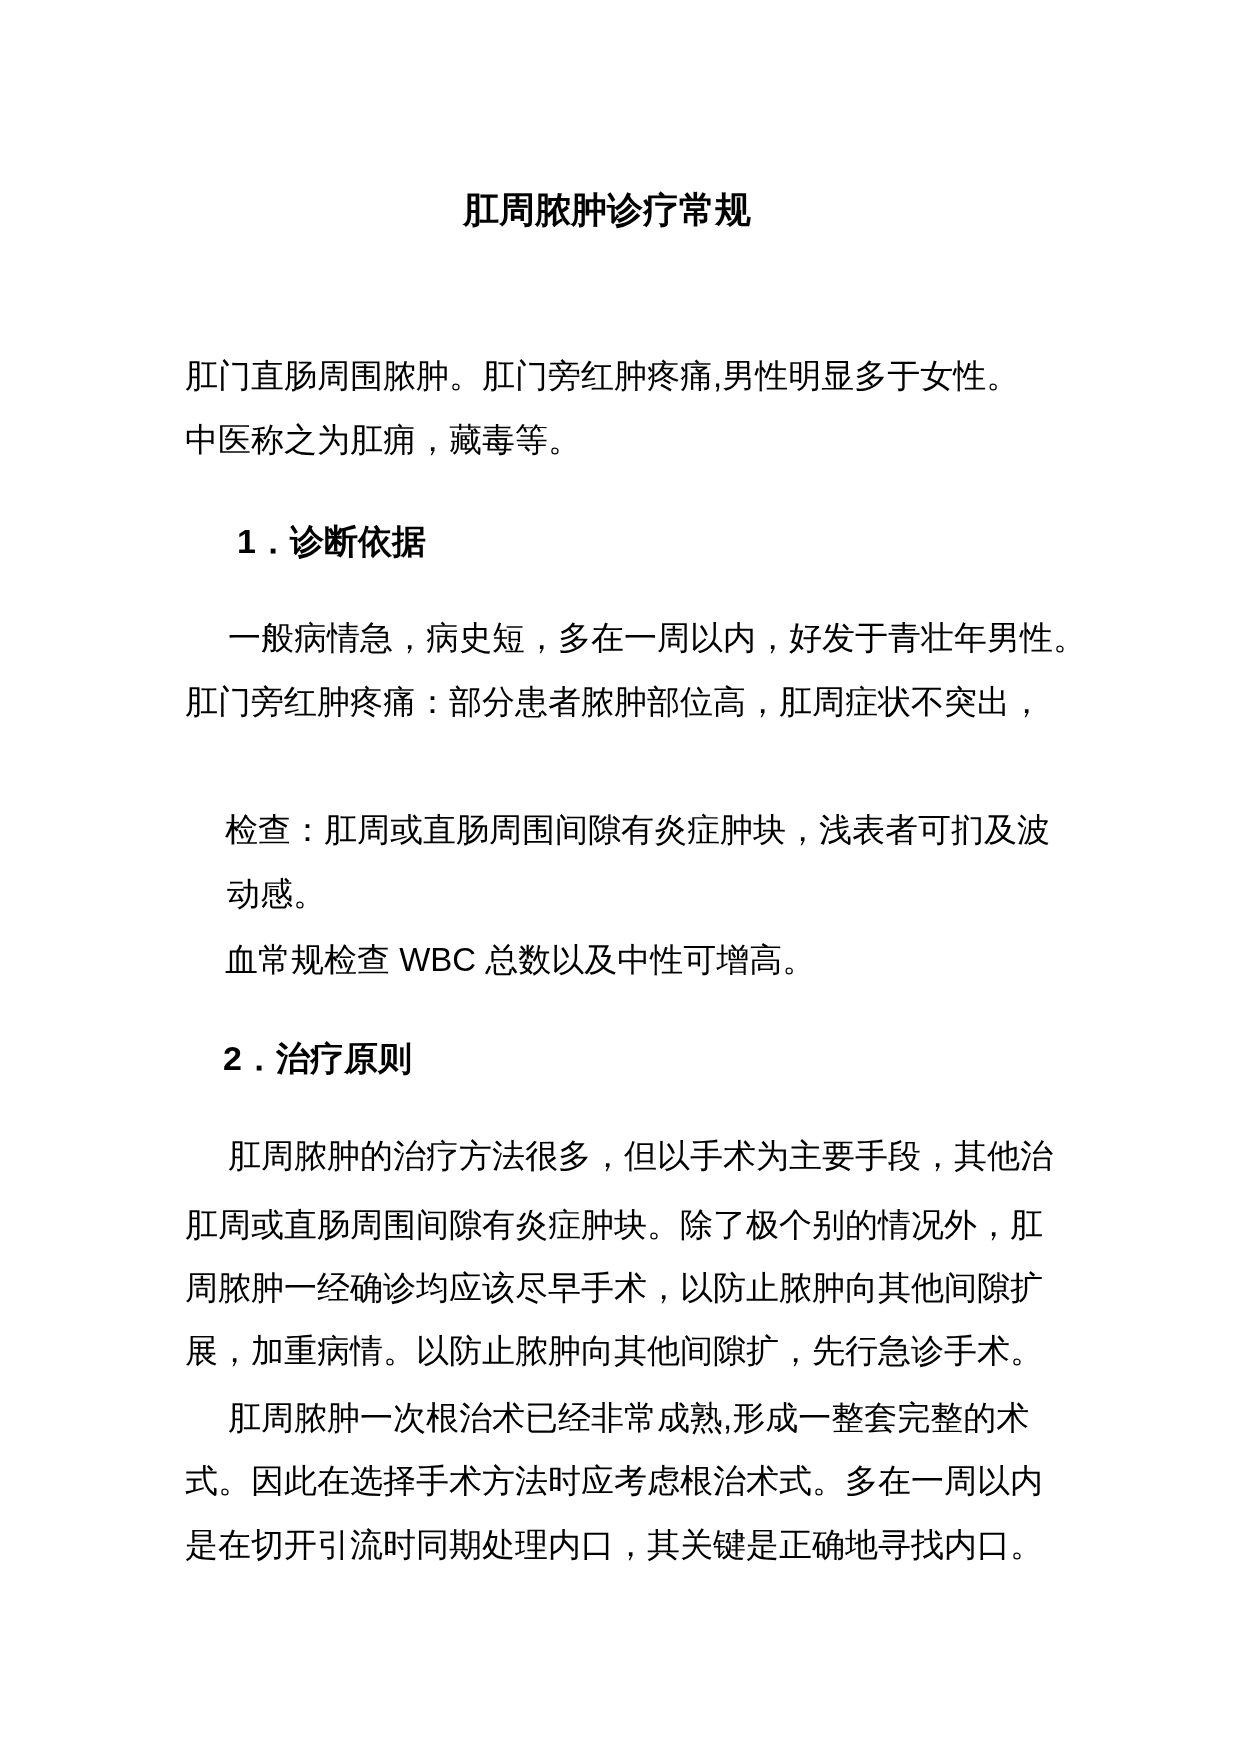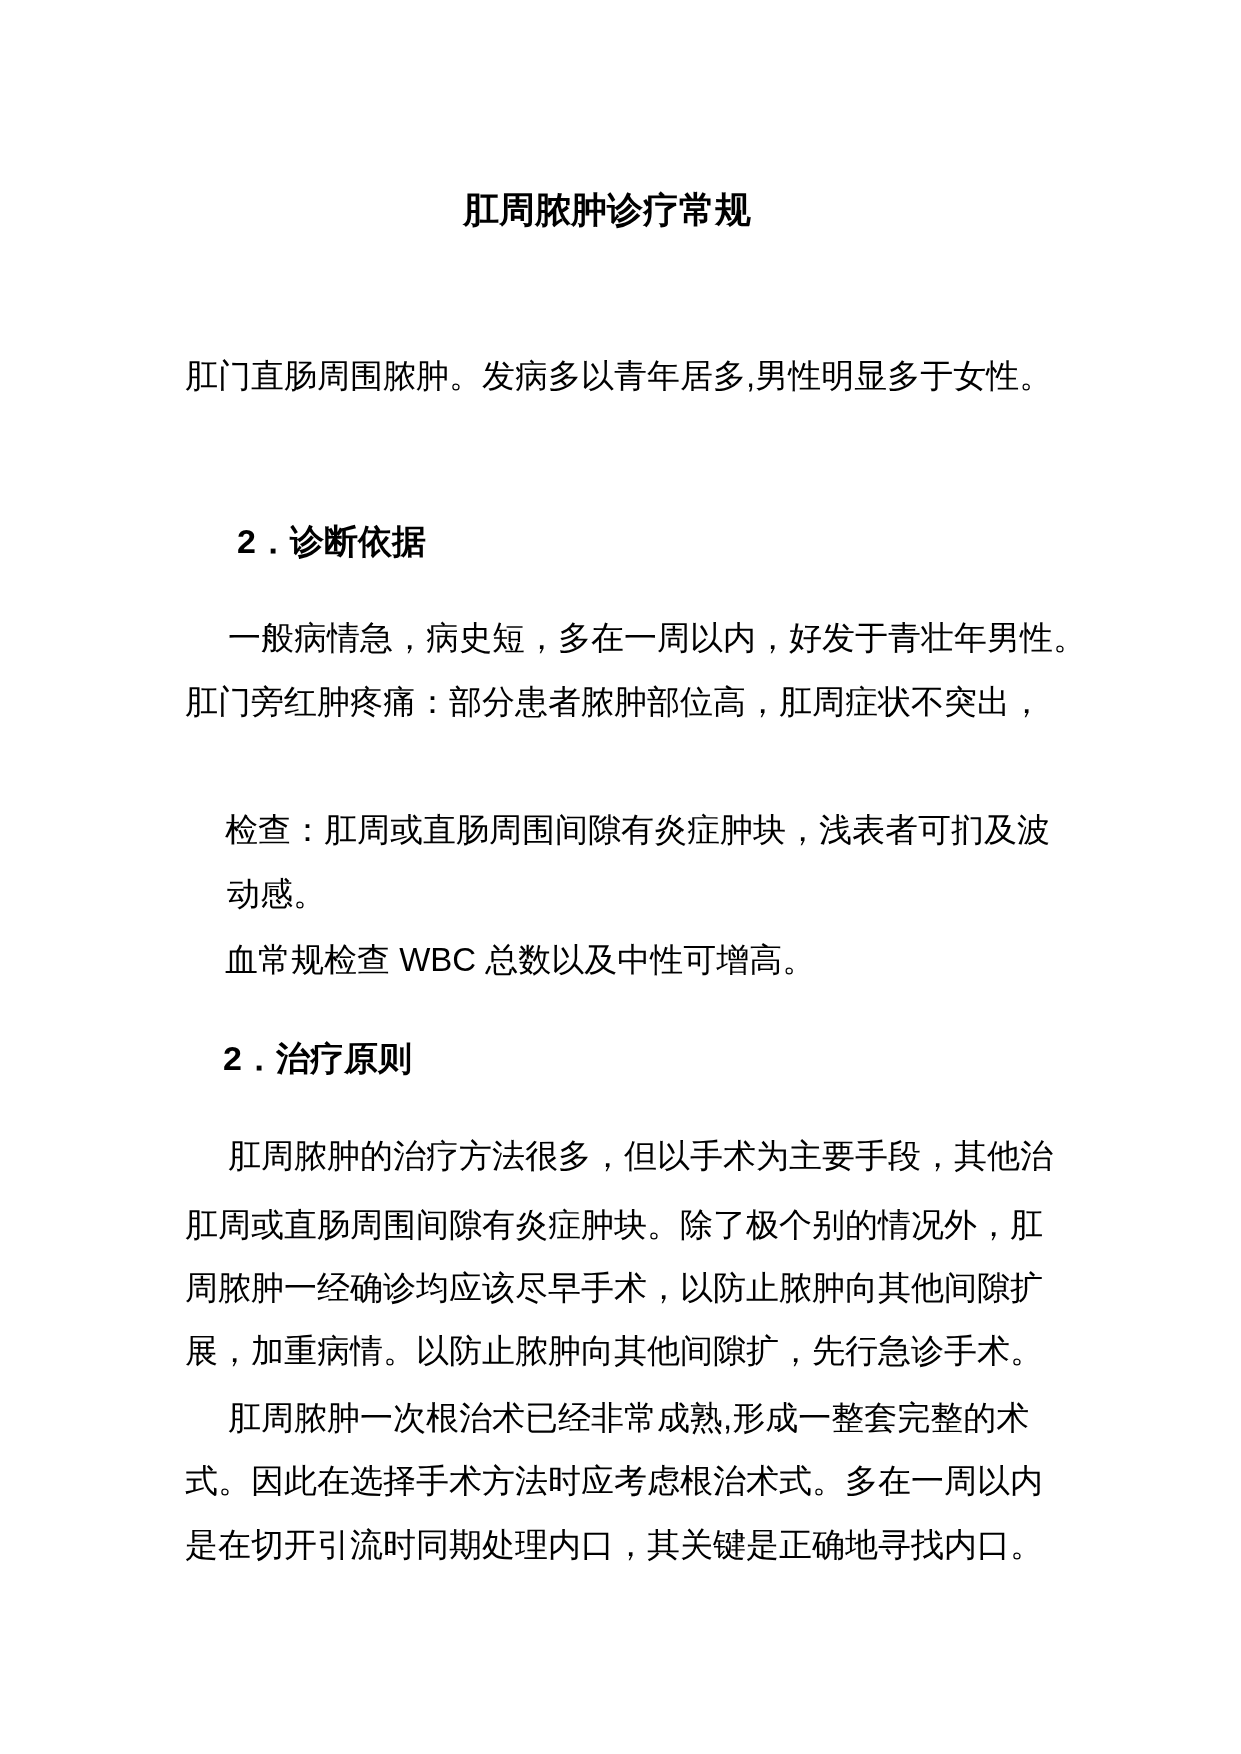--- a/index.html
+++ b/index.html
@@ -38,23 +38,24 @@
     font-size: 34px;
   }
 </style>
 </head>
 <body>
 
 <div class="page">
 
   <div class="doc-title" style="left:463px; top:192px;">肛周脓肿诊疗常规</div>
 
-  <div class="line" style="left:185px; top:359px;">肛门直肠周围脓肿。发病多以青年居多,男性明显多于女性。</div>
+  <div class="line" style="left:185px; top:359px;">肛门直肠周围脓肿。肛门旁红肿疼痛,男性明显多于女性。</div>
+  <div class="line" style="left:185px; top:423px;">中医称之为肛痈，藏毒等。</div>
 
-  <div class="line heading" style="left:237px; top:524px;">2．诊断依据</div>
+  <div class="line heading" style="left:237px; top:524px;">1．诊断依据</div>
 
   <div class="line" style="left:228px; top:621px;">一般病情急，病史短，多在一周以内，好发于青壮年男性。</div>
   <div class="line" style="left:185px; top:685px;">肛门旁红肿疼痛：部分患者脓肿部位高，肛周症状不突出，</div>
 
   <div class="line" style="left:225px; top:813px;">检查：肛周或直肠周围间隙有炎症肿块，浅表者可扪及波</div>
   <div class="line" style="left:227px; top:877px;">动感。</div>
 
   <div class="line" style="left:225px; top:943px;">血常规检查 WBC 总数以及中性可增高。</div>
 
   <div class="line heading" style="left:223px; top:1041px;">2．治疗原则</div>

